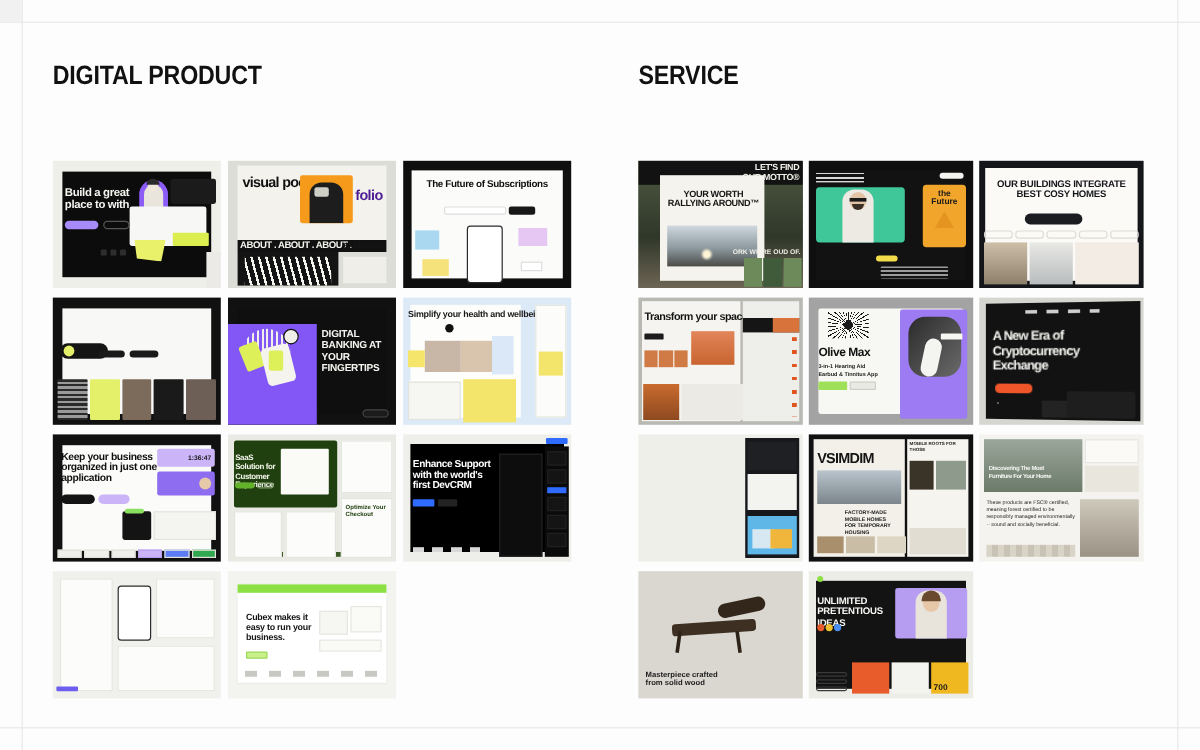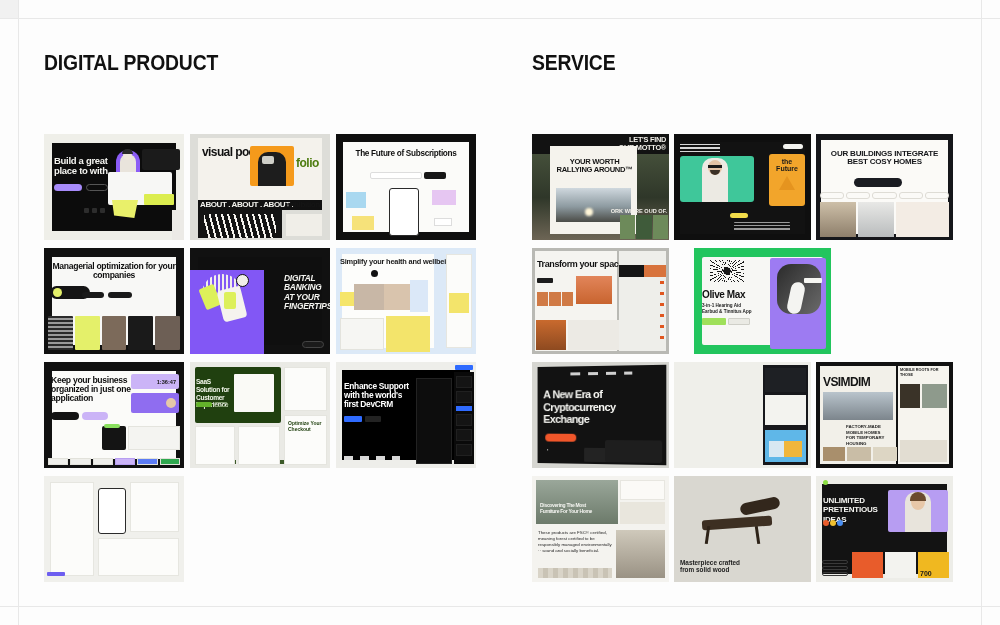--- a/index.html
+++ b/index.html
@@ -83,21 +83,21 @@
   .c-l1 .socs { position: absolute; left: 40px; top: 74px; display: flex; gap: 3px; }
   .c-l1 .socs i { width: 5px; height: 5px; background: #2d2d2d; border-radius: 1px; display: block; }
 
   
   .c-l2 { background: #ddddd8; }
   .c-l2 .top { position: absolute; left: 8px; top: 4px; right: 8px; height: 62px; background: #f4f2ec; }
   .c-l2 .hl { left: 12px; top: 12px; font-size: 12px; color: #111; letter-spacing: -0.6px; }
   .c-l2 .orange { position: absolute; left: 60px; top: 12px; width: 44px; height: 40px; background: #f59a1b; border-radius: 2px; overflow: hidden; }
   .c-l2 .ophoto { position: absolute; left: 8px; top: 6px; width: 28px; height: 34px; background: #1d1d1d; border-radius: 10px 10px 0 0; }
   .c-l2 .cam { position: absolute; left: 12px; top: 10px; width: 12px; height: 8px; background: #cfcfc8; border-radius: 2px; }
-  .c-l2 .folio { position: absolute; left: 106px; top: 22px; font-size: 12px; font-weight: 700; color: #4d7c0f; letter-spacing: -0.5px; }
+  .c-l2 .folio { position: absolute; left: 106px; top: 22px; font-size: 12px; font-weight: 700; color: #4c1d95; letter-spacing: -0.5px; }
   .c-l2 .marq { position: absolute; left: 8px; top: 66px; right: 8px; height: 10px; background: #111; color: #f3f3ee; font-weight: 700; font-size: 8px; letter-spacing: -0.4px; overflow: hidden; white-space: nowrap; padding-left: 2px; }
   .c-l2 .bot { position: absolute; left: 8px; top: 76px; width: 84px; bottom: 2px; background: #141414; overflow: hidden; }
   .c-l2 .rays { position: absolute; left: 6px; top: 4px; width: 72px; height: 30px; background:
      repeating-linear-gradient(75deg,#f5f3ee 0 2px,transparent 2px 6px); }
   .c-l2 .exh { position: absolute; left: 96px; top: 66px; font-size: 8px; font-weight: 700; color: #151515; letter-spacing: -0.4px; }
   .c-l2 .rcard { position: absolute; left: 96px; top: 80px; right: 8px; bottom: 4px; background: #f0eee8; }
 
   
   .c-l3 { background: #0f0f0f; }
   .c-l3 .inner { position: absolute; left: 7px; top: 8px; right: 7px; bottom: 8px; background: #fbfbf9; }
@@ -123,21 +123,21 @@
   .c-l4 .t1 { background: repeating-linear-gradient(#2a2a2a 0 2px,#9a9a9a 2px 4px); }
   .c-l4 .t2 { background: #e4f06a; }
   .c-l4 .t3 { background: #7c6a5a; }
   .c-l4 .t4 { background: #1a1a1a; }
   .c-l4 .t5 { background: #6d5f55; }
 
   
   .c-l5 { background: #111; }
   .c-l5 .inner { position: absolute; left: 8px; top: 9px; right: 8px; bottom: 9px; background: #0f0f0f; }
   .c-l5 .purple { position: absolute; left: 0; top: 22px; width: 74px; bottom: 0; background: #8257f5; }
-  .c-l5 .hl { left: 94px; top: 26px; font-size: 8.4px; color: #f4f4f0; line-height: 1.12; letter-spacing: -0.2px; font-style: italic; }
+  .c-l5 .hl { left: 78px; top: 26px; font-size: 8.4px; color: #f4f4f0; line-height: 1.12; letter-spacing: -0.2px; }
   .c-l5 .hand { position: absolute; left: 30px; top: 40px; width: 24px; height: 32px; background: #f5f3ee; border-radius: 4px; transform: rotate(-14deg); }
   .c-l5 .card1 { position: absolute; left: 12px; top: 38px; width: 16px; height: 22px; background: #ddf05a; border-radius: 2px; transform: rotate(-22deg); }
   .c-l5 .card2 { position: absolute; left: 34px; top: 44px; width: 12px; height: 17px; background: #ddf05a; border-radius: 2px; }
   .c-l5 .coin { position: absolute; left: 46px; top: 26px; width: 13px; height: 13px; border-radius: 50%; background: #f1efe9; border: 1px solid #111; }
   .c-l5 .arc { position: absolute; left: 12px; top: 26px; width: 40px; height: 20px; background: repeating-linear-gradient(90deg,#f2f0ea 0 1.6px,transparent 1.6px 4px); border-radius: 20px 20px 0 0; }
   .c-l5 .btn { right: 6px; bottom: 6px; width: 22px; height: 7px; background: #1b1b1b; border: 0.5px solid #444; }
 
   
   .c-l6 { background: #dce9f7; }
   .c-l6 .main { position: absolute; left: 6px; top: 6px; width: 92px; bottom: 6px; background: #fdfdfb; }
@@ -298,21 +298,21 @@
   .c-r5 .thumbs > div { flex: 1; background: #d07a45; }
   .c-r5 .bphoto { position: absolute; left: 4px; bottom: 4px; width: 30px; height: 30px; background: linear-gradient(#c96a2e,#8e4a20); }
   .c-r5 .bcard { position: absolute; left: 36px; bottom: 4px; right: 4px; height: 30px; background: #eceae4; }
   .c-r5 .right { position: absolute; left: 87px; top: 3px; right: 3px; bottom: 3px; background: #eeeeea; }
   .c-r5 .rb1 { position: absolute; left: 0; top: 14px; right: 0; height: 12px; background: #151515; }
   .c-r5 .rb2 { position: absolute; right: 0; top: 14px; width: 22px; height: 12px; background: #d8733c; }
   .c-r5 .dots { position: absolute; right: 2px; top: 30px; width: 4px; bottom: 4px; background: repeating-linear-gradient(#e0561f 0 3px,transparent 3px 11px); }
   .c-r5 .btns { left: 5px; top: 30px; width: 16px; height: 5px; background: #1c1c1c; border-radius: 1px; }
 
   
-  .c-r6 { background: #22c55e; margin-left: 20px; }
+  .c-r6 { background: #a3a3a3; }
   .c-r6 .inner { position: absolute; left: 8px; top: 9px; right: 8px; bottom: 9px; background: #f7f7f4; border-radius: 2px; }
   .c-r6 .burst { position: absolute; left: 16px; top: 12px; width: 34px; height: 22px; background:
       radial-gradient(circle at 50% 50%, #1a1a1a 0 18%, transparent 19%),
       repeating-conic-gradient(from 0deg, #1a1a1a 0 3deg, transparent 3deg 12deg); }
   .c-r6 .hl { left: 8px; top: 42px; font-size: 10px; color: #111; letter-spacing: -0.4px; }
   .c-r6 .sub { position: absolute; left: 8px; top: 55px; width: 52px; font-size: 4.6px; font-weight: 700; color: #202020; line-height: 1.25; }
   .c-r6 .g1 { left: 8px; top: 70px; width: 24px; height: 7px; background: #9fe05a; border-radius: 1px; }
   .c-r6 .g2 { left: 34px; top: 70px; width: 22px; height: 7px; background: #eaeae4; border: 0.5px solid #cfcfc8; border-radius: 1px; }
   .c-r6 .purp { position: absolute; right: 5px; top: 10px; width: 56px; bottom: 5px; background: #9d7bf2; border-radius: 2px; }
   .c-r6 .prod { position: absolute; right: 10px; top: 16px; width: 44px; height: 50px; background: linear-gradient(130deg,#2b2b2b,#6a6a6a); border-radius: 14px; }
@@ -465,21 +465,20 @@
           <div class="sbtn"></div>
           <div class="n1"></div>
           <div class="n2"></div>
           <div class="n3"></div>
           <div class="n4"></div>
           <div class="phone"></div>
         </div>
 
         <div class="card c-l4">
           <div class="inner"></div>
-          <div class="hl">Managerial optimization for your companies</div>
           <div class="badge"></div>
           <div class="bdot"></div>
           <div class="btn btn1"></div>
           <div class="btn btn2"></div>
           <div class="tiles">
             <div class="t1"></div>
               <div class="t2"></div>
               <div class="t3"></div>
               <div class="t4"></div>
               <div class="t5"></div>
@@ -570,20 +569,31 @@
 
 
         <div class="card c-l11">
           <div class="panel"></div>
           <div class="panel2"></div>
           <div class="panel3"></div>
           <div class="phone"></div>
           <div class="pb"></div>
         </div>
 
+        <div class="card c-l12">
+          <div class="inner">
+            <div class="green"></div>
+            <div class="hl">Cubex makes it easy to run your business.</div>
+            <div class="btn gb"></div>
+            <div class="w1"></div>
+            <div class="w2"></div>
+            <div class="w3"></div>
+            <div class="lo"></div>
+          </div>
+        </div>
 
       </div>
     </div>
 
     <div class="col right">
       <div class="sec-title">SERVICE</div>
 
       <div class="grid">
 
         <div class="card c-r1">

